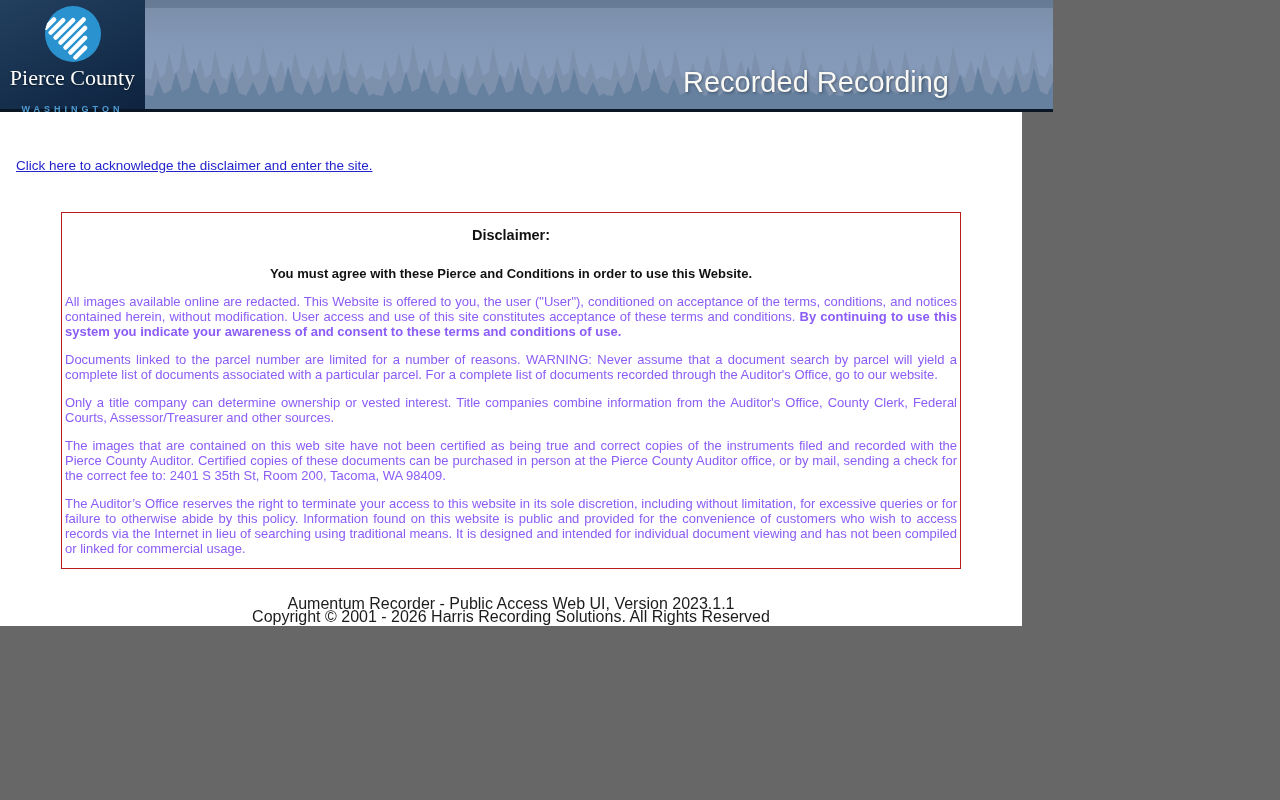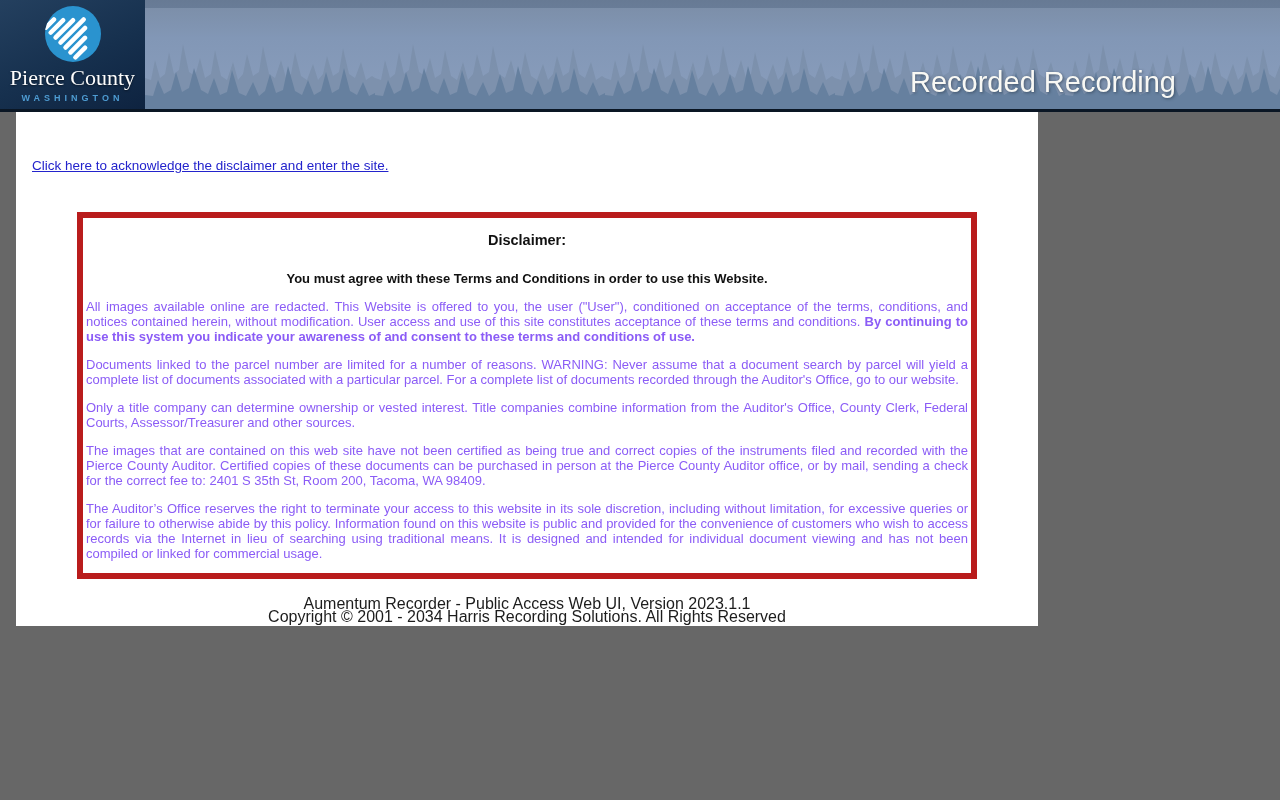--- a/index.html
+++ b/index.html
@@ -1,39 +1,39 @@
 <!DOCTYPE html>
 <html><head>
 <meta charset="utf-8">
 <style>
   html,body{margin:0;padding:0;}
   body{background:#676767;font-family:"Liberation Sans",sans-serif;}
   .page{position:relative;width:1280px;height:800px;background:#676767;overflow:hidden;}
 
   
-  .header{position:absolute;top:0;left:0;width:1280px;height:109px;border-bottom:3px solid #0a1624;}
+  .header{position:absolute;top:0;left:0;width:1053px;height:109px;border-bottom:3px solid #0a1624;}
   .forest{position:absolute;top:0;left:145px;right:0;height:109px;overflow:hidden;
           background:linear-gradient(180deg,#7b8da6 0%,#8297b6 35%,#8a9ebd 100%);}
   .forest svg{position:absolute;bottom:0;left:0;}
   .forest-topfog{position:absolute;top:0;left:0;right:0;height:8px;background:rgba(55,75,105,.28);}
   .logo-box{position:absolute;top:0;left:0;width:145px;height:109px;
             background:linear-gradient(155deg,#24405f 0%,#16304e 55%,#0e2340 100%);
             text-align:center;}
   .logo-mark{margin-top:5px;}
   .logo-county{color:#fdfdfd;font-family:"Liberation Serif",serif;font-size:22px;line-height:22px;margin-top:-2px;
                text-shadow:0 1px 2px rgba(0,0,0,.5);white-space:nowrap;}
-  .logo-state{color:#4e9cd2;font-size:9px;font-weight:bold;letter-spacing:4px;margin-top:4px;white-space:nowrap;}
+  .logo-state{color:#4e9cd2;font-size:9px;font-weight:bold;letter-spacing:4px;margin-top:15px;white-space:nowrap;}
   .header-title{position:absolute;right:104px;top:66px;color:#f8f8f4;font-size:29px;
                 text-shadow:1px 1px 3px rgba(30,40,55,.55);white-space:nowrap;}
 
   
-  .content{position:absolute;top:112px;left:16px;width:1022px;height:514px;background:#ffffff;color:#111;}
+  .content{position:absolute;top:112px;left:0;width:1022px;height:514px;background:#ffffff;color:#111;}
   .enter-link{position:absolute;left:16px;top:46px;font-size:13.5px;color:#2323cc;text-decoration:underline;cursor:pointer;}
   .disclaimer-box{position:absolute;left:61px;top:100px;width:900px;box-sizing:border-box;
-                  border:6px solid #b91c1c;background:#fff;padding:6px 3px 12px 3px;}
+                  border:1px solid #b91c1c;background:#fff;padding:6px 3px 12px 3px;}
   .disc-title{text-align:center;font-weight:bold;font-size:14.5px;margin:8px 0 0;}
   .disc-subtitle{text-align:center;font-weight:bold;font-size:13px;margin:23px 0 0;}
   .disc-p{font-size:13px;line-height:15px;text-align:justify;margin:13px 0 0;color:#8b5cf6;}
   .footer{position:absolute;left:0;top:486px;width:100%;text-align:center;font-size:16px;line-height:12.5px;color:#1c1c1c;}
 </style>
 </head>
 <body>
 
 <div class="page">
 
@@ -93,29 +93,29 @@
 
     <div class="header-title">Recorded Recording</div>
   </div>
 
   <div class="content">
 
     <a href="#" class="enter-link">Click here to acknowledge the disclaimer and enter the site.</a>
 
     <div class="disclaimer-box">
       <div class="disc-title">Disclaimer:</div>
-      <div class="disc-subtitle">You must agree with these Terms and Conditions in order to use this Website.</div>
+      <div class="disc-subtitle">You must agree with these Pierce and Conditions in order to use this Website.</div>
 
       <p class="disc-p"><span>All images available online are redacted. This Website is offered to you, the user ("User"), conditioned on acceptance of the terms, conditions, and notices contained herein, without modification. User access and use of this site constitutes acceptance of these terms and conditions. </span><b>By continuing to use this system you indicate your awareness of and consent to these terms and conditions of use.</b></p>
 
       <p class="disc-p">Documents linked to the parcel number are limited for a number of reasons. WARNING: Never assume that a document search by parcel will yield a complete list of documents associated with a particular parcel. For a complete list of documents recorded through the Auditor's Office, go to our website.</p>
       <p class="disc-p">Only a title company can determine ownership or vested interest. Title companies combine information from the Auditor's Office, County Clerk, Federal Courts, Assessor/Treasurer and other sources.</p>
       <p class="disc-p">The images that are contained on this web site have not been certified as being true and correct copies of the instruments filed and recorded with the Pierce County Auditor. Certified copies of these documents can be purchased in person at the Pierce County Auditor office, or by mail, sending a check for the correct fee to: 2401 S 35th St, Room 200, Tacoma, WA 98409.</p>
       <p class="disc-p">The Auditor’s Office reserves the right to terminate your access to this website in its sole discretion, including without limitation, for excessive queries or for failure to otherwise abide by this policy. Information found on this website is public and provided for the convenience of customers who wish to access records via the Internet in lieu of searching using traditional means. It is designed and intended for individual document viewing and has not been compiled or linked for commercial usage.</p>
     </div>
 
     <div class="footer">
       <div>Aumentum Recorder - Public Access Web UI, Version 2023.1.1</div>
-      <div>Copyright © 2001 - 2034  Harris Recording Solutions. All Rights Reserved</div>
+      <div>Copyright © 2001 - 2026  Harris Recording Solutions. All Rights Reserved</div>
     </div>
   </div>
 
 </div>
 
 </body></html>

